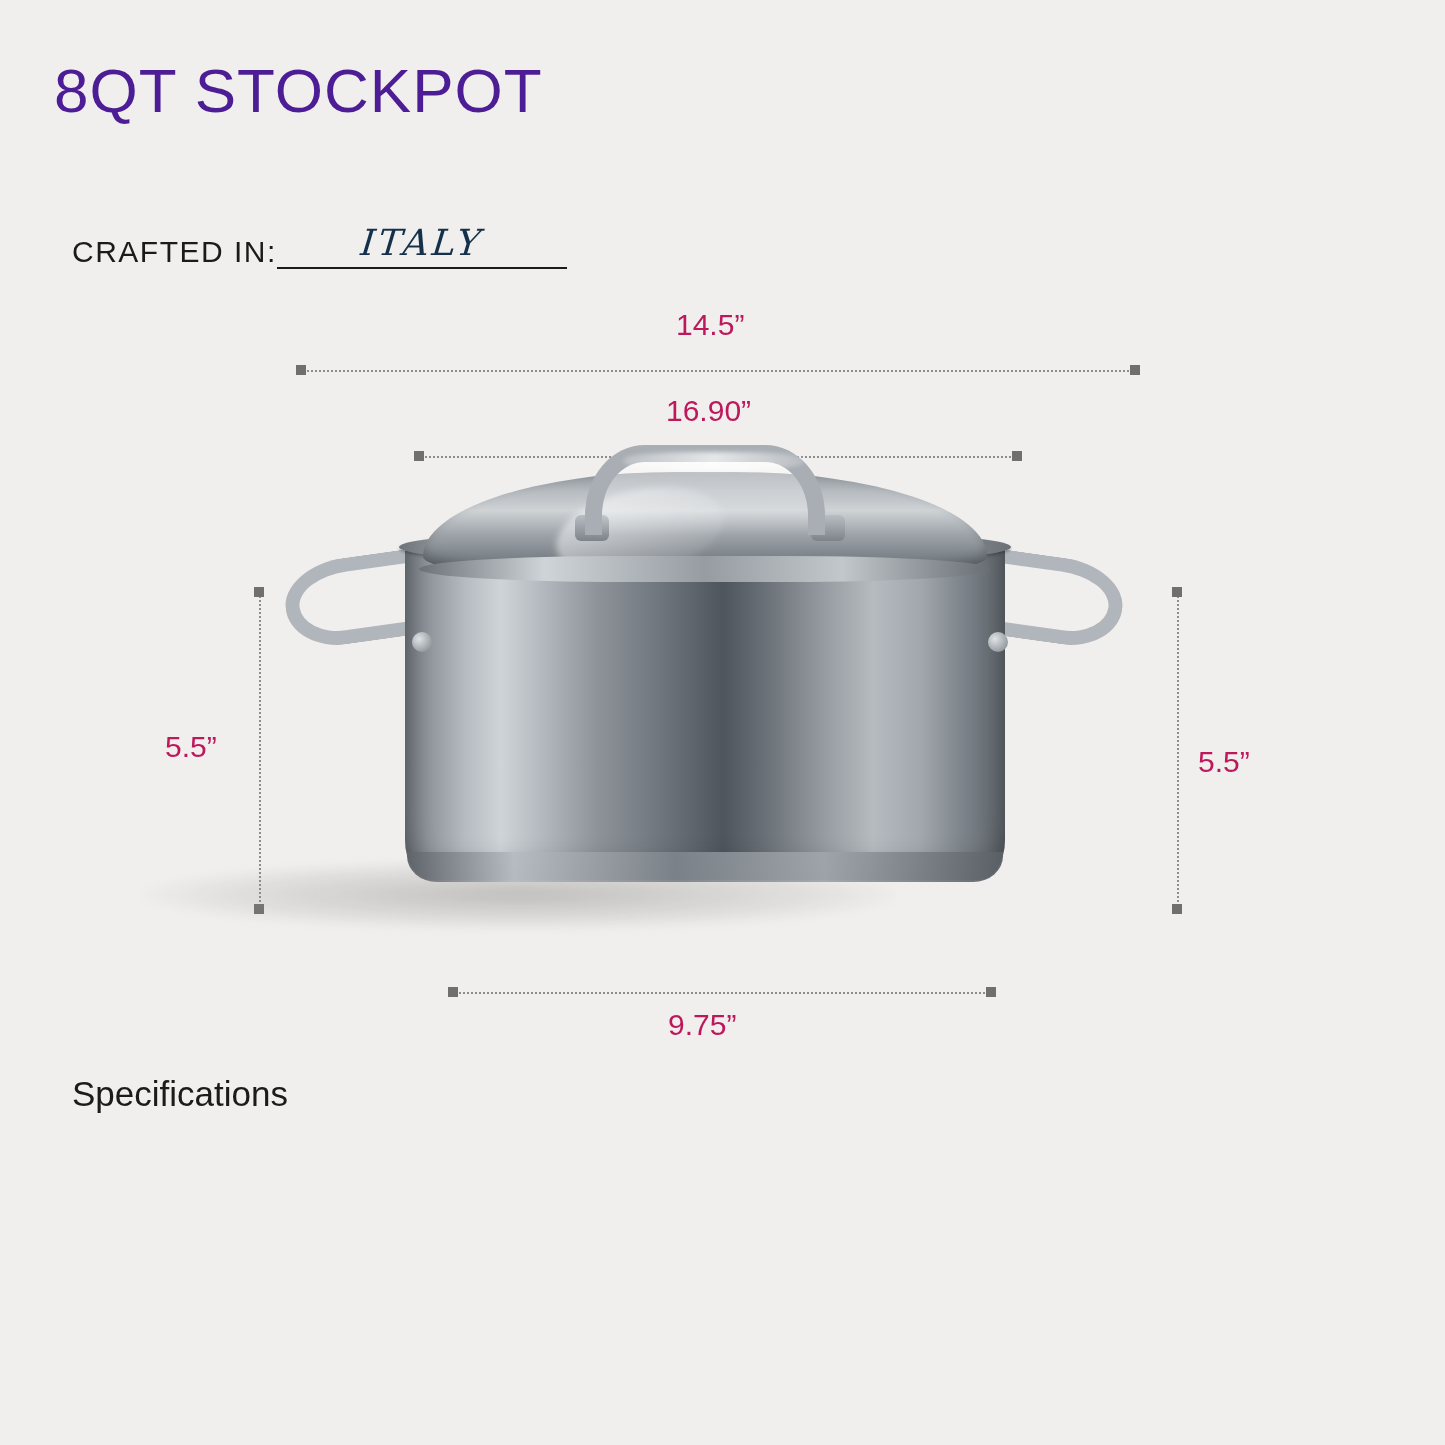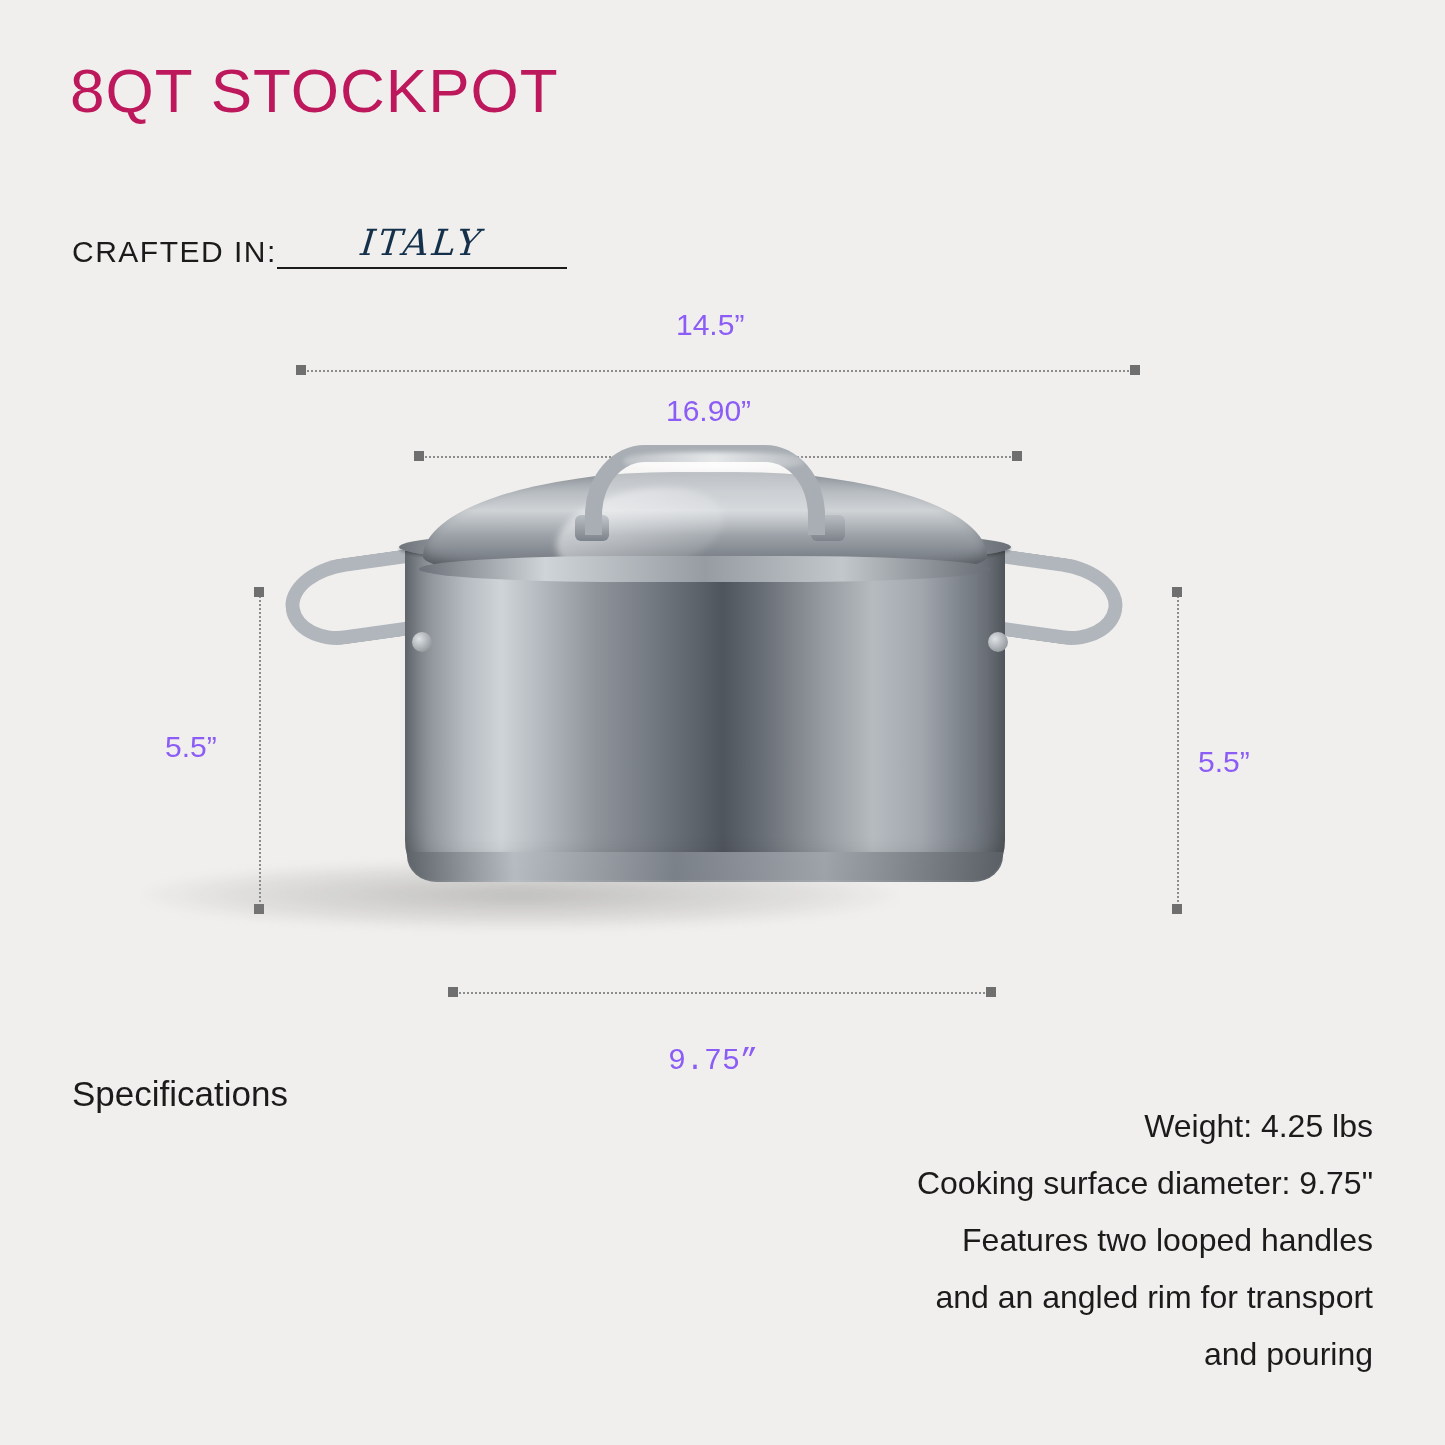--- a/index.html
+++ b/index.html
@@ -17,27 +17,27 @@
   }
   .page {
     position: absolute;
     inset: 0;
     background: #f0efed;
   }
 
   
   .title {
     position: absolute;
-    left: 70px;
+    left: 54px;
     top: 55px;
     font-family: "Liberation Sans", sans-serif;
     font-size: 62px;
     letter-spacing: 1px;
     font-weight: 400;
-    color: #be185d;
+    color: #4c1d95;
     white-space: nowrap;
   }
   .crafted-row {
     position: absolute;
     left: 72px;
     top: 222px;
     display: flex;
     align-items: flex-end;
   }
   .crafted-label {
@@ -70,21 +70,21 @@
     left: 0;
     top: 290px;
     width: 1445px;
     height: 760px;
   }
 
   .dim-label {
     position: absolute;
     font-family: "Liberation Sans", sans-serif;
     font-size: 30px;
-    color: #8b5cf6;
+    color: #be185d;
     white-space: nowrap;
   }
 
   
   .hline {
     position: absolute;
     height: 0;
     border-top: 2px dotted #8c8c8c;
   }
   .vline {
@@ -325,21 +325,21 @@
     <div class="dim-label" style="left:165px; top:440px;">5.5”</div>
 
     <div class="vline" style="left:1177px; top:302px; height:318px;"></div>
     <div class="cap-v" style="left:1172px; top:297px;"></div>
     <div class="cap-v" style="left:1172px; top:614px;"></div>
     <div class="dim-label" style="left:1198px; top:455px;">5.5”</div>
 
     <div class="hline" style="left:452px; top:702px; width:540px;"></div>
     <div class="cap-h" style="left:448px; top:697px;"></div>
     <div class="cap-h" style="left:986px; top:697px;"></div>
-    <div class="dim-label" style="left:668px; top:754px;font-family:Liberation Mono, monospace;">9.75”</div>
+    <div class="dim-label" style="left:668px; top:718px;">9.75”</div>
 
     <div class="pot-wrap">
       <div class="shadow"></div>
       <div class="side-handle-l"></div>
       <div class="side-handle-r"></div>
       <div class="body"></div>
       <div class="body-bottom"></div>
       <div class="rivet l"></div>
       <div class="rivet r"></div>
       <div class="rim"></div>
@@ -349,22 +349,15 @@
       <div class="knob-stem-l"></div>
       <div class="knob-stem-r"></div>
       <div class="handle-top"></div>
     </div>
   </div>
 
   <div class="specs">
     <div class="spec-head">Specifications</div>
 
 
-    <div class="spec-right">
-      <div>Weight: 4.25 lbs</div>
-      <div>Cooking surface diameter: 9.75"</div>
-      <div>Features two looped handles</div>
-      <div>and an angled rim for transport</div>
-      <div>and pouring</div>
-    </div>
   </div>
 
 </div>
 
 </body></html>

